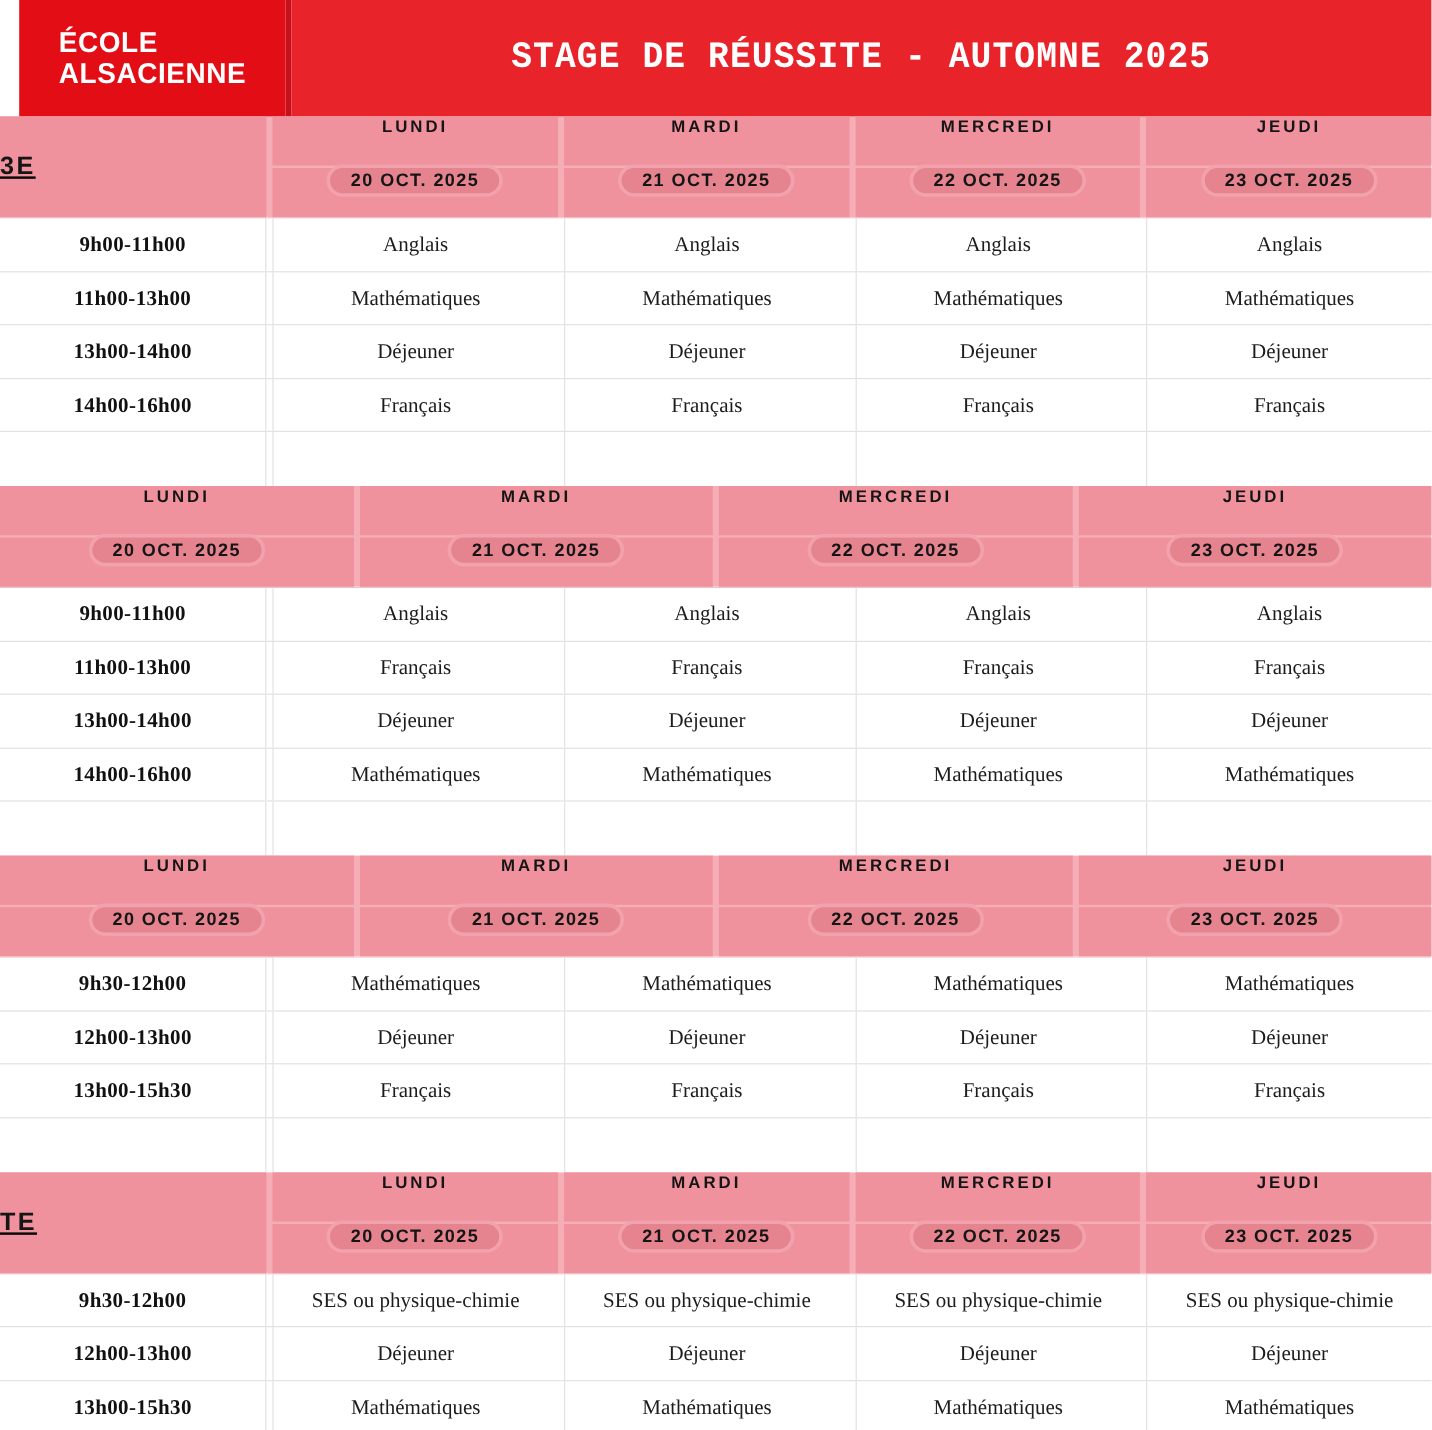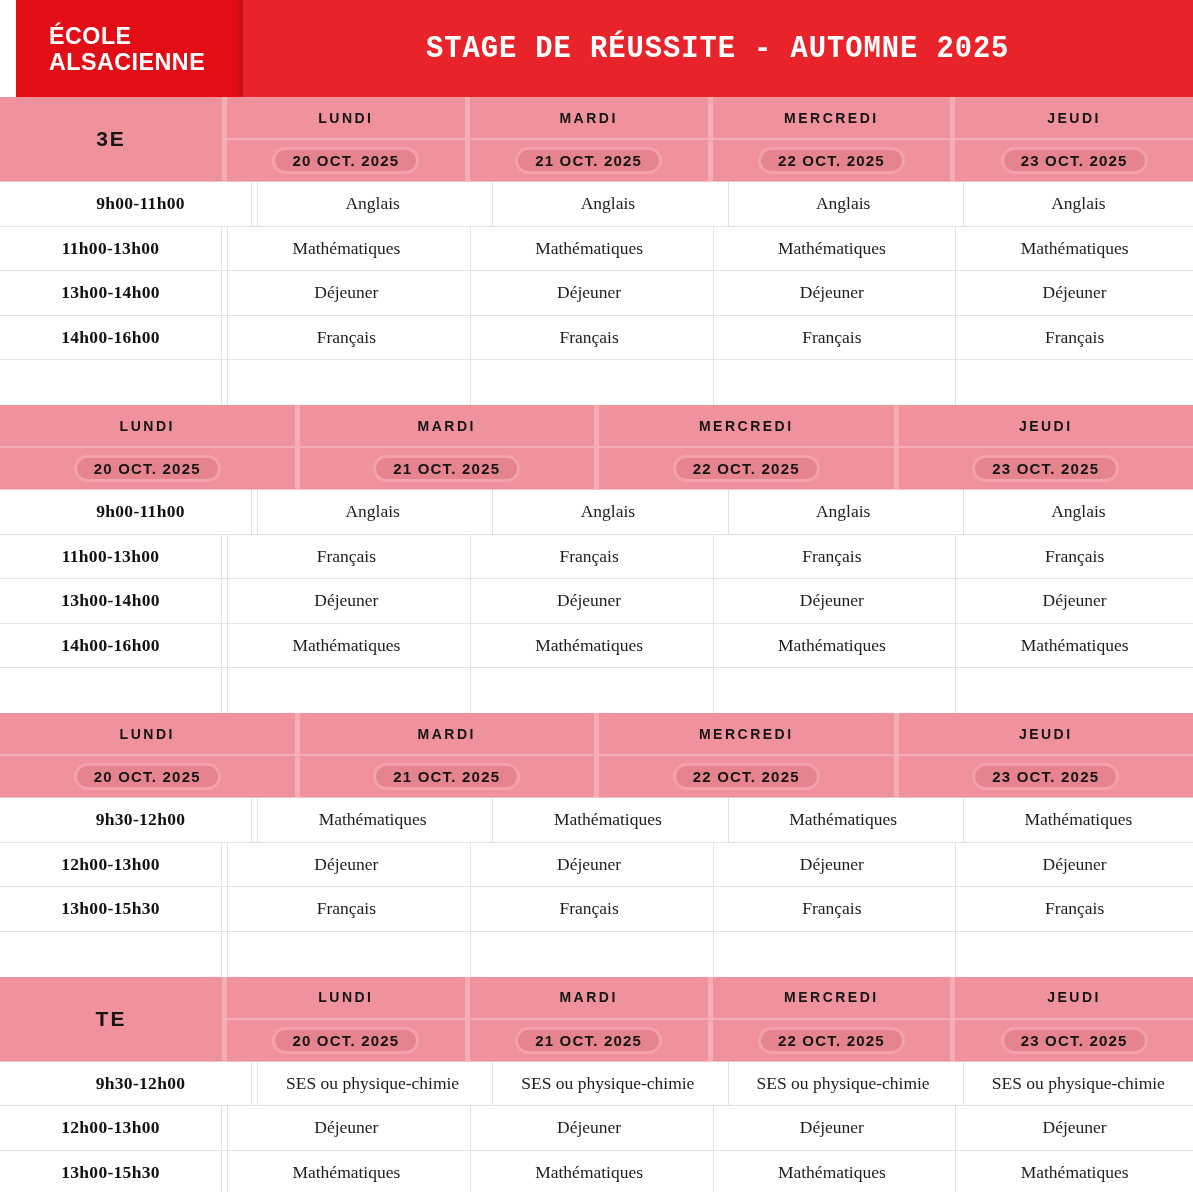--- a/index.html
+++ b/index.html
@@ -29,43 +29,43 @@
   }
   .page-title {
     color: #ffffff; font-weight: bold; font-size: 31px; letter-spacing: 1px;
     transform: scaleX(0.93); white-space: nowrap;
   }
 
   
   .sec-header { display: flex; background: var(--pink-sep); column-gap: 5px; height: 84px; }
   .class-cell {
     flex: 0 0 222px; width: 222px; background: var(--pink);
-    display: flex; align-items: center; justify-content: center;
+    display: flex; align-items: center;  text-decoration: underline;
   }
   .hdr-right { flex: 1; display: flex; flex-direction: column; row-gap: 2px; }
   .hdr-row { flex: 1; display: flex; column-gap: 5px; }
   .day-cell, .date-cell {
     flex: 1 1 0; background: var(--pink);
-    display: flex; align-items: center; justify-content: center;
+    display: flex; align-items: flex-start; justify-content: center;
   }
   .class-label { font-size: 21px; font-weight: bold; letter-spacing: 2px; color: var(--ink); }
   .day-label   { font-size: 14px; font-weight: bold; letter-spacing: 2.5px; color: var(--ink); }
   .date-pill {
     background: var(--pill); border-radius: 999px; padding: 2px 17px;
     box-shadow: 0 0 0 3px var(--pill-halo);
     font-size: 15px; font-weight: bold; letter-spacing: 1.2px; color: var(--ink);
     white-space: nowrap;
   }
 
   
   .row {
     display: flex; height: 44.5px; box-sizing: border-box;
     border-top: 1px solid var(--line); background: #ffffff;
   }
-  .sec-body .row:first-child { border-top-color: var(--line-under-header); padding-left: 30px; }
+  .sec-body .row:first-child { border-top-color: var(--line-under-header); }
   .cell { display: flex; align-items: center; justify-content: center; box-sizing: border-box; }
   .time-cell {
     flex: 0 0 222px; width: 222px;
     border-right: 1px solid var(--line);
     font-family: "Liberation Serif", serif; font-weight: bold;
     font-size: 17.5px; color: #111111; letter-spacing: 0.3px;
   }
   .subject-cell {
     flex: 1 1 0; margin-left: 5px; border-left: 1px solid var(--line);
     font-family: "Liberation Serif", serif; font-size: 17.5px; color: #1c1c1c;

